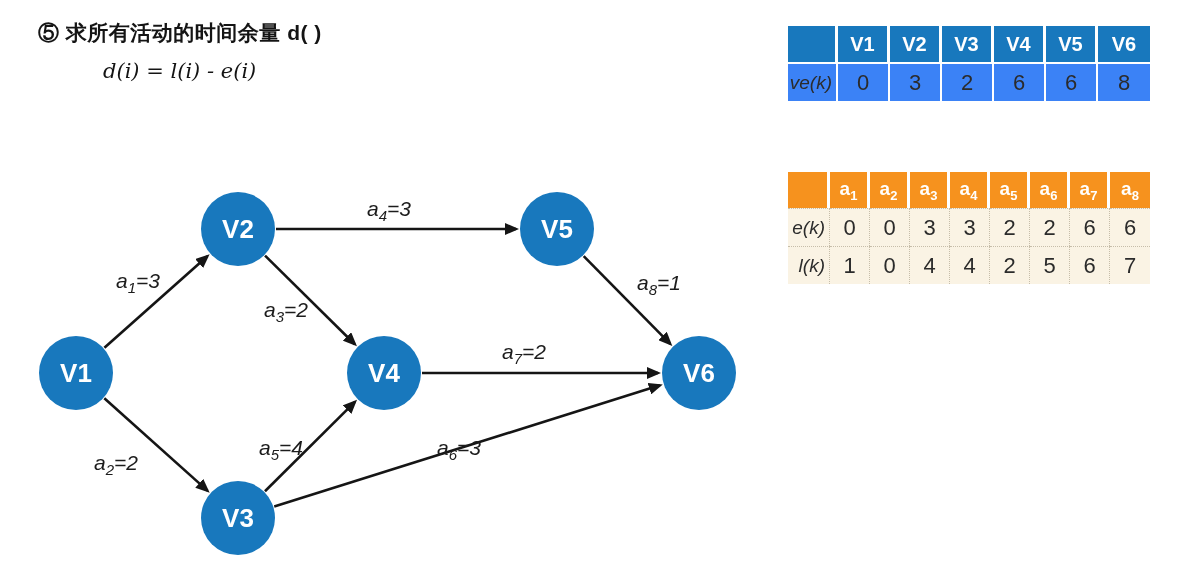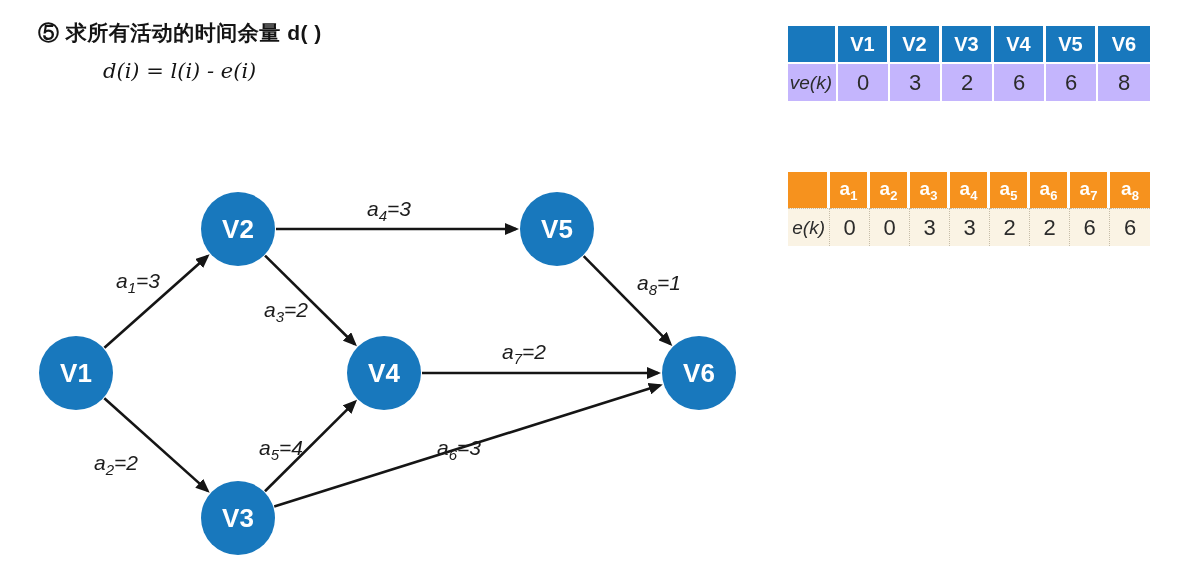--- a/index.html
+++ b/index.html
@@ -26,21 +26,21 @@
   th, td { padding:0; vertical-align:middle; overflow:hidden; white-space:nowrap; }
 
   
   .t1 th {
     background:var(--blue); color:#fff; font-weight:bold; font-size:20px;
     text-align:center; height:36px; border-right:3px solid #fff;
   }
   .t1 th:last-child { border-right:none; }
   .t1 td {
     height:37px; font-size:22px; text-align:center; color:#2b2b2b;
-    background:#c4b5fd; border-right:2px solid #fff; border-top:2px solid #fff;
+    background:#3b82f6; border-right:2px solid #fff; border-top:2px solid #fff;
   }
   .t1 td:last-child { border-right:none; }
   .t1 tr.alt td { background:var(--grayrow); }
   .t1 td.rowlabel { font-style:italic; font-size:19px; text-align:right; padding-right:4px; }
 
   
   .t2 th {
     background:var(--orange); color:#fff; font-weight:bold; font-size:19px;
     text-align:center; height:36px; border-right:3px solid #fff;
   }
@@ -190,16 +190,27 @@
             <td class="rowlabel">e(k)</td>
             <td>0</td>
             <td>0</td>
             <td>3</td>
             <td>3</td>
             <td>2</td>
             <td>2</td>
             <td>6</td>
             <td>6</td>
           </tr>
+          <tr>
+            <td class="rowlabel">l(k)</td>
+            <td>1</td>
+            <td>0</td>
+            <td>4</td>
+            <td>4</td>
+            <td>2</td>
+            <td>5</td>
+            <td>6</td>
+            <td>7</td>
+          </tr>
         </tbody>
       </table>
     </div>
 </div>
 
 </body></html>

